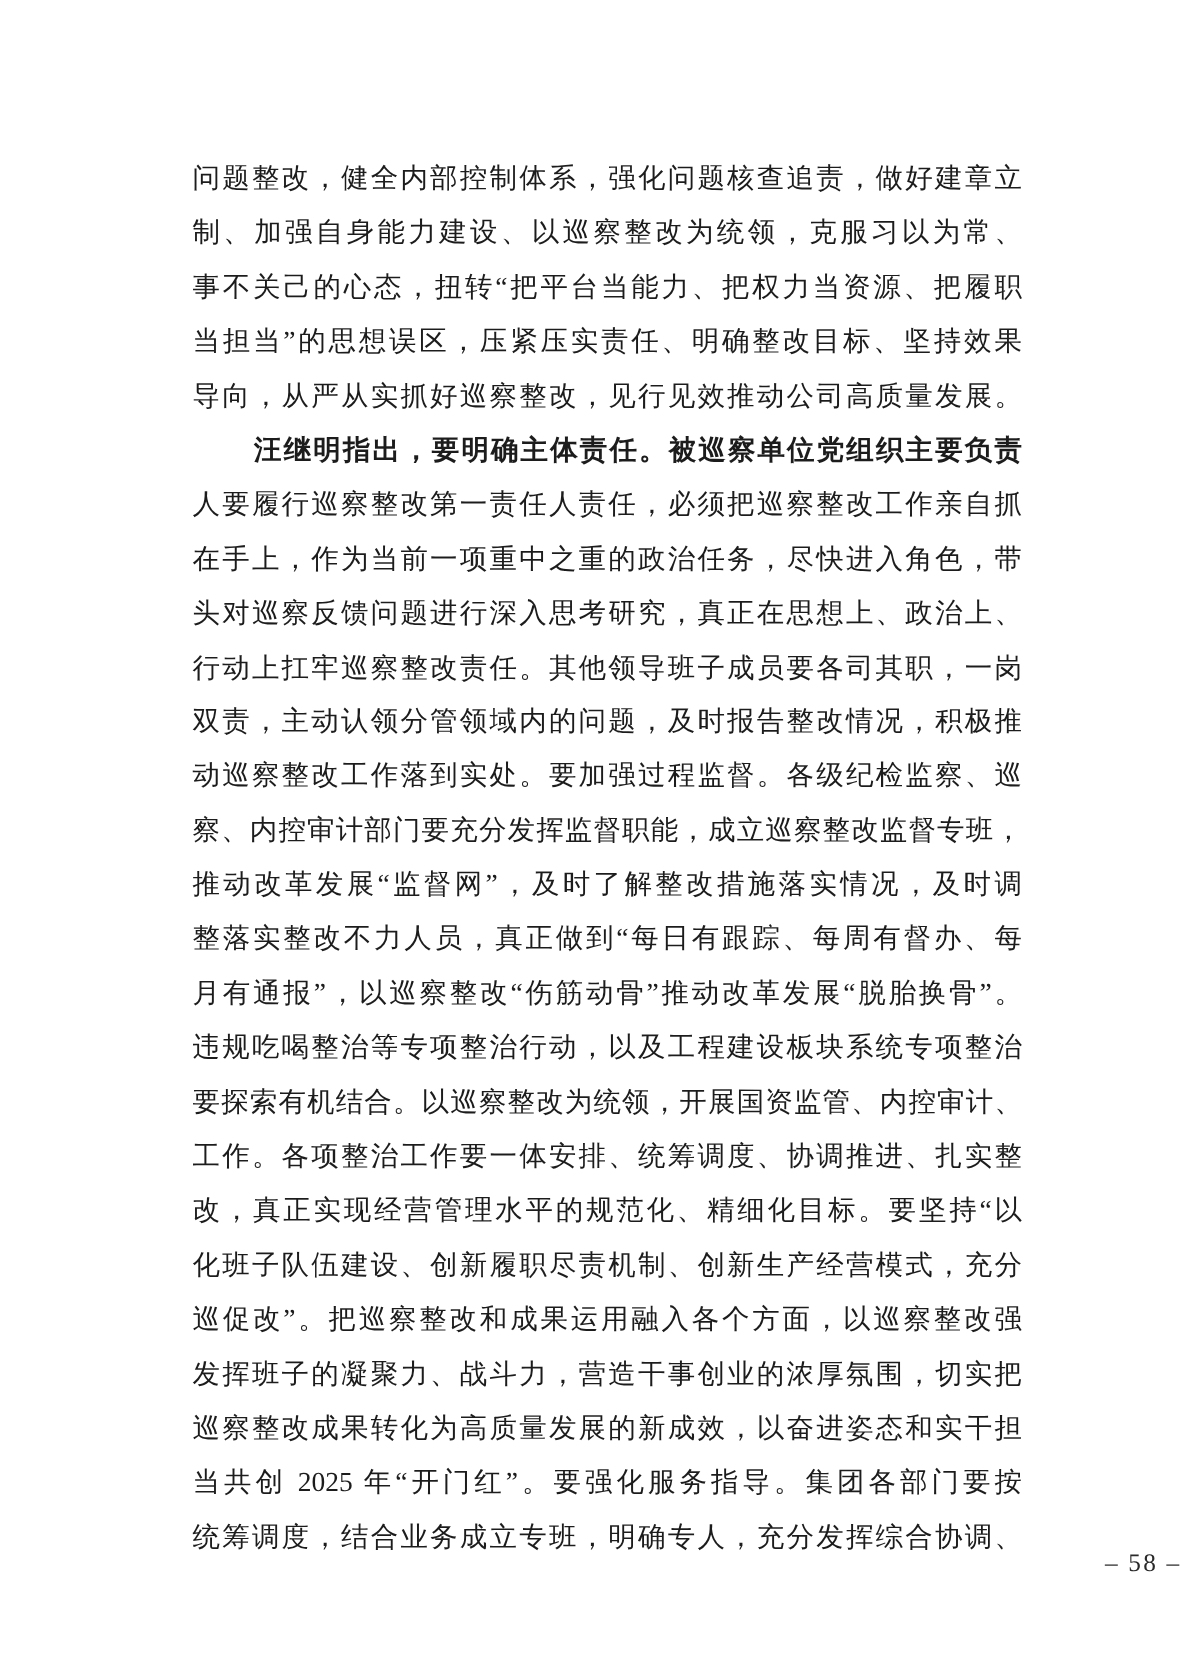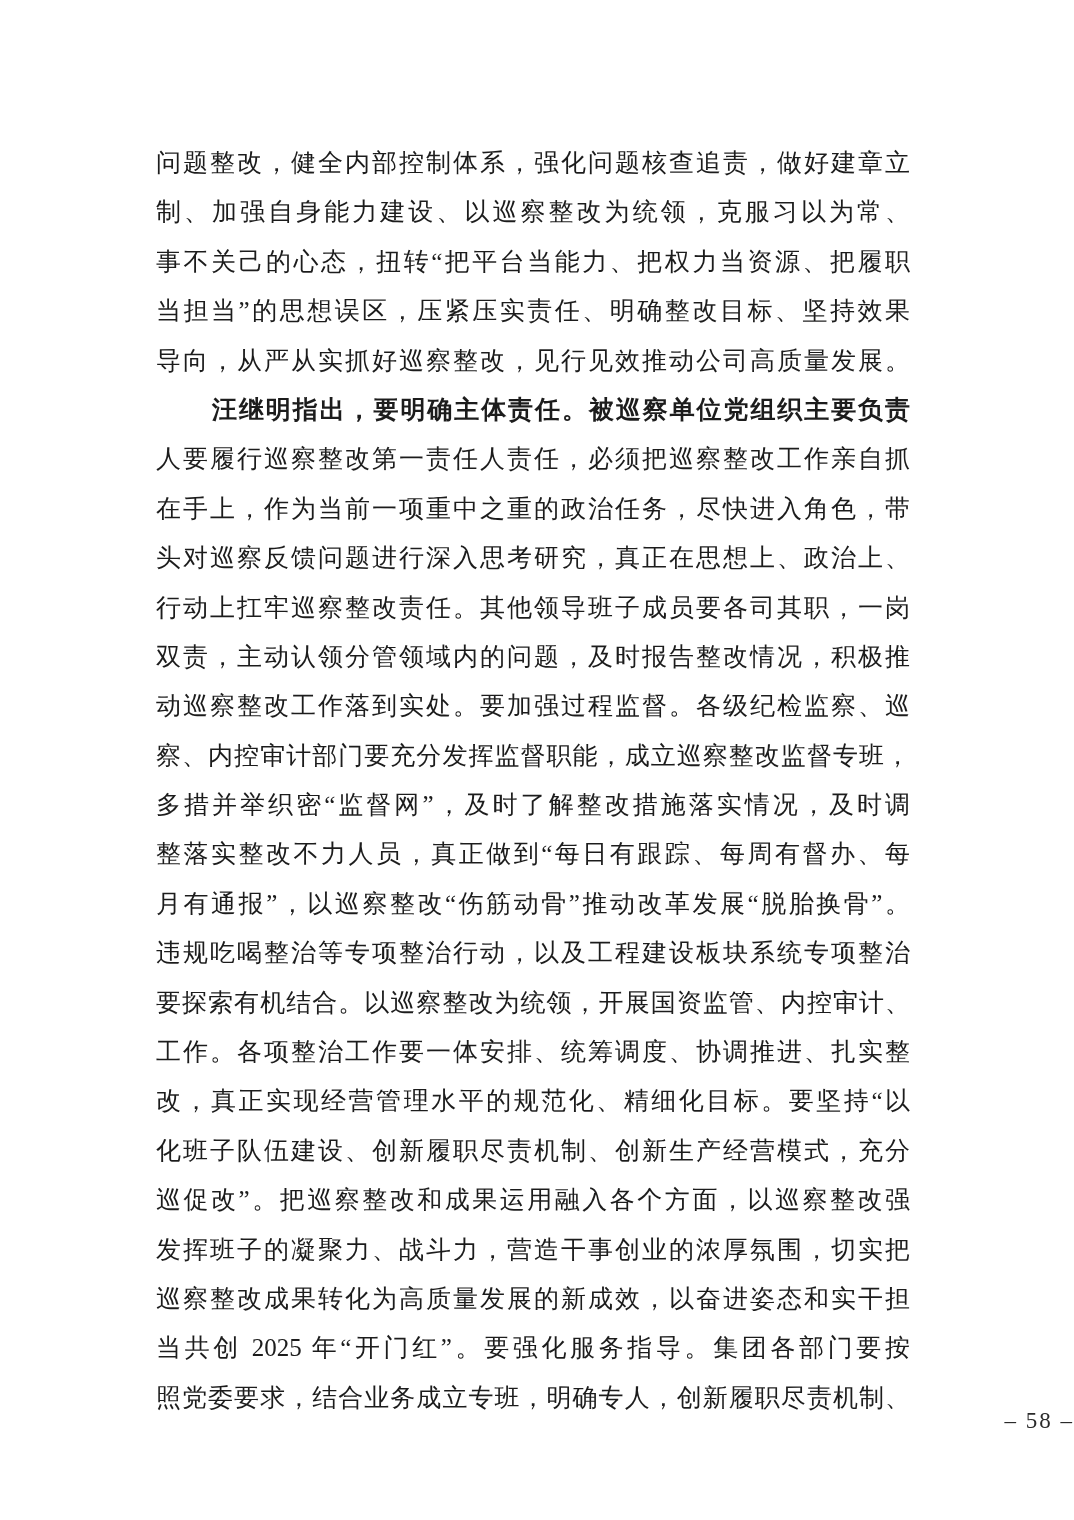--- a/index.html
+++ b/index.html
@@ -11,21 +11,21 @@
     position: relative;
     width: 1074px;
     height: 1520px;
     background: #ffffff;
     color: #1c1c1c;
     font-family: "Liberation Serif", serif;
     overflow: hidden;
   }
   .text-block {
     position: absolute;
-    left: 156px;
+    left: 175px;
     top: 138px;
     width: 754px;
   }
   .line {
     height: 49.4px;
     line-height: 49.4px;
     font-size: 25px;
     text-align: justify;
     text-align-last: justify;
     white-space: nowrap;
@@ -63,32 +63,32 @@
 
     <div>
       <div class="line indent">汪继明指出，要明确主体责任。被巡察单位党组织主要负责</div>
       <div class="line">人要履行巡察整改第一责任人责任，必须把巡察整改工作亲自抓</div>
       <div class="line">在手上，作为当前一项重中之重的政治任务，尽快进入角色，带</div>
       <div class="line">头对巡察反馈问题进行深入思考研究，真正在思想上、政治上、</div>
       <div class="line">行动上扛牢巡察整改责任。其他领导班子成员要各司其职，一岗</div>
       <div class="line">双责，主动认领分管领域内的问题，及时报告整改情况，积极推</div>
       <div class="line">动巡察整改工作落到实处。要加强过程监督。各级纪检监察、巡</div>
       <div class="line">察、内控审计部门要充分发挥监督职能，成立巡察整改监督专班，</div>
-      <div class="line">多措并举织密“监督网”，及时了解整改措施落实情况，及时调</div>
+      <div class="line">推动改革发展“监督网”，及时了解整改措施落实情况，及时调</div>
       <div class="line">整落实整改不力人员，真正做到“每日有跟踪、每周有督办、每</div>
       <div class="line">月有通报”，以巡察整改“伤筋动骨”推动改革发展“脱胎换骨”。</div>
       <div class="line">违规吃喝整治等专项整治行动，以及工程建设板块系统专项整治</div>
       <div class="line">要探索有机结合。以巡察整改为统领，开展国资监管、内控审计、</div>
       <div class="line">工作。各项整治工作要一体安排、统筹调度、协调推进、扎实整</div>
       <div class="line">改，真正实现经营管理水平的规范化、精细化目标。要坚持“以</div>
       <div class="line">化班子队伍建设、创新履职尽责机制、创新生产经营模式，充分</div>
       <div class="line">巡促改”。把巡察整改和成果运用融入各个方面，以巡察整改强</div>
       <div class="line">发挥班子的凝聚力、战斗力，营造干事创业的浓厚氛围，切实把</div>
       <div class="line">巡察整改成果转化为高质量发展的新成效，以奋进姿态和实干担</div>
       <div class="line">当共创 2025 年“开门红”。要强化服务指导。集团各部门要按</div>
-      <div class="line">照党委要求，结合业务成立专班，明确专人，创新履职尽责机制、</div>
+      <div class="line">统筹调度，结合业务成立专班，明确专人，充分发挥综合协调、</div>
     </div>
 
   </div>
 
   <div class="footer">– 58 –</div>
 
 </div>
 
 </body></html>

